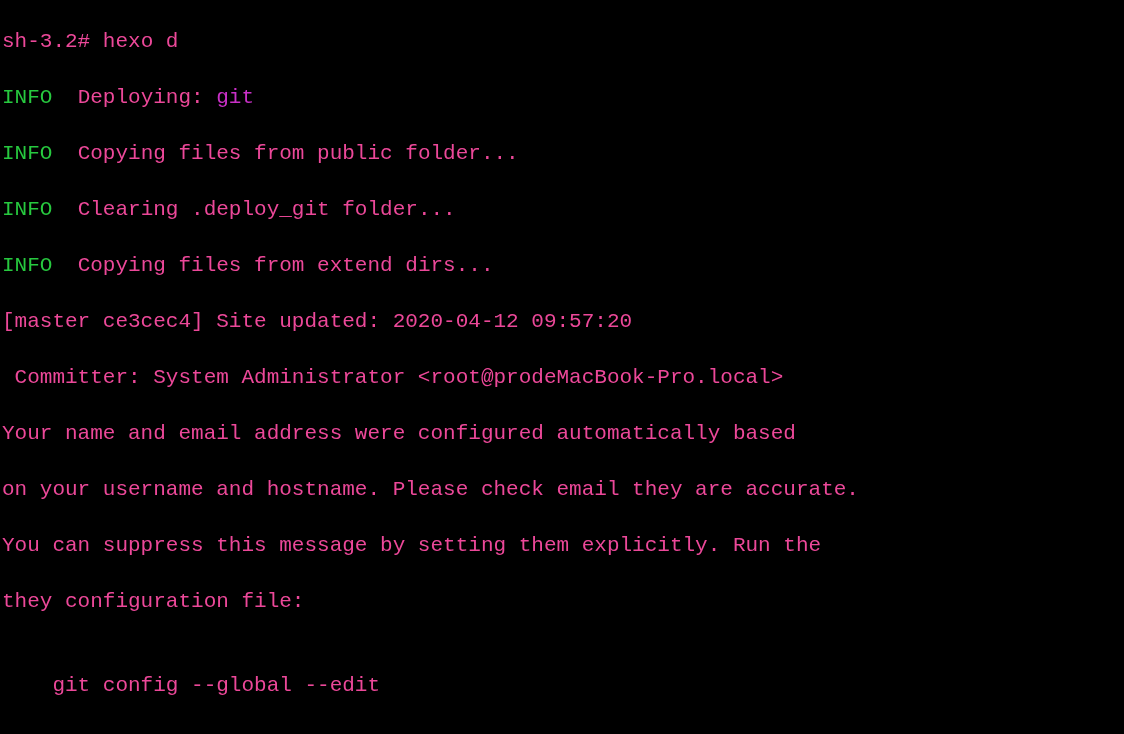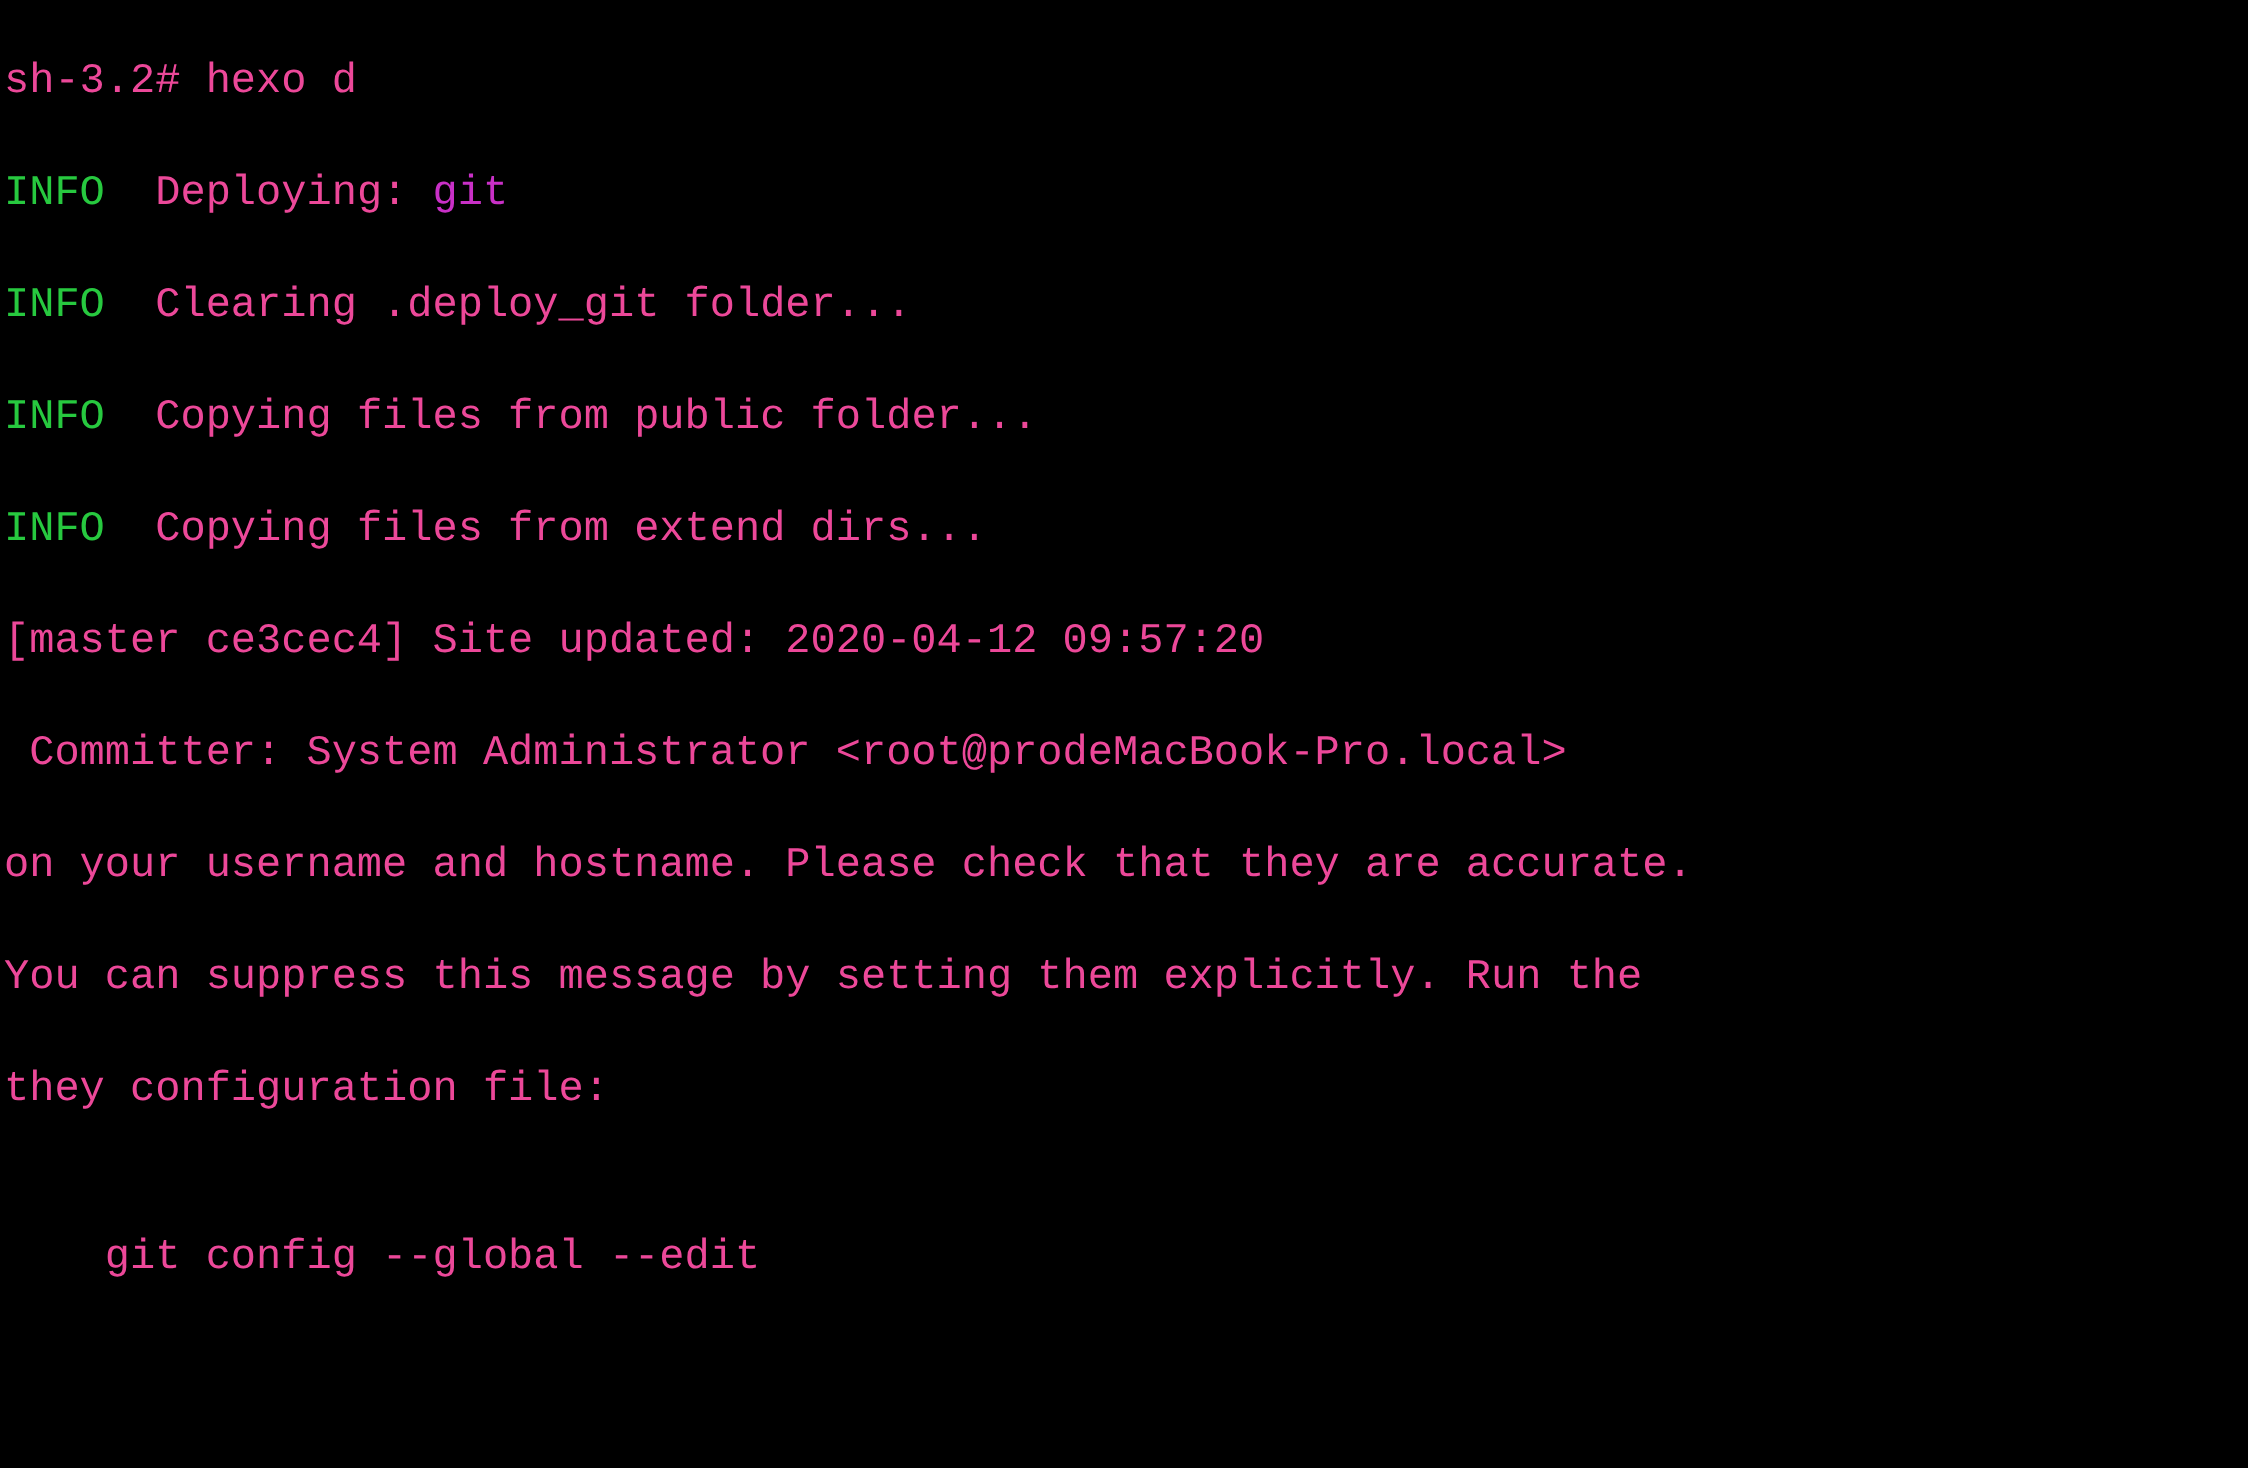--- a/index.html
+++ b/index.html
@@ -23,26 +23,27 @@
   .magenta { color: #c930c7; }
   .white { color: #ec4899; }
   .line { display: block; }
 </style>
 </head>
 <body>
 
 <div class="terminal">
 <span class="line"><span class="white">sh-3.2# </span><span class="white">hexo d</span></span>
 <span class="line"><span class="green">INFO</span><span class="white">  Deploying: </span><span class="magenta">git</span></span>
+<span class="line"><span class="green">INFO</span><span class="white">  Copying files from public folder...</span></span>
 <span class="line"><span class="green">INFO</span><span class="white">  Clearing .deploy_git folder...</span></span>
-<span class="line"><span class="green">INFO</span><span class="white">  Copying files from public folder...</span></span>
 <span class="line"><span class="green">INFO</span><span class="white">  Copying files from extend dirs...</span></span>
 <span class="line white">[master ce3cec4] Site updated: 2020-04-12 09:57:20</span>
 <span class="line white"> Committer: System Administrator &lt;root@prodeMacBook-Pro.local&gt;</span>
-<span class="line white">on your username and hostname. Please check that they are accurate.</span>
+<span class="line white">Your name and email address were configured automatically based</span>
+<span class="line white">on your username and hostname. Please check email they are accurate.</span>
 <span class="line white">You can suppress this message by setting them explicitly. Run the</span>
 <span class="line white">they configuration file:</span>
 <span class="line white"></span>
 <span class="line white">    git config --global --edit</span>
 <span class="line white"></span>
 
 <span class="line white"></span>
 
 <span class="line white"></span>
 

